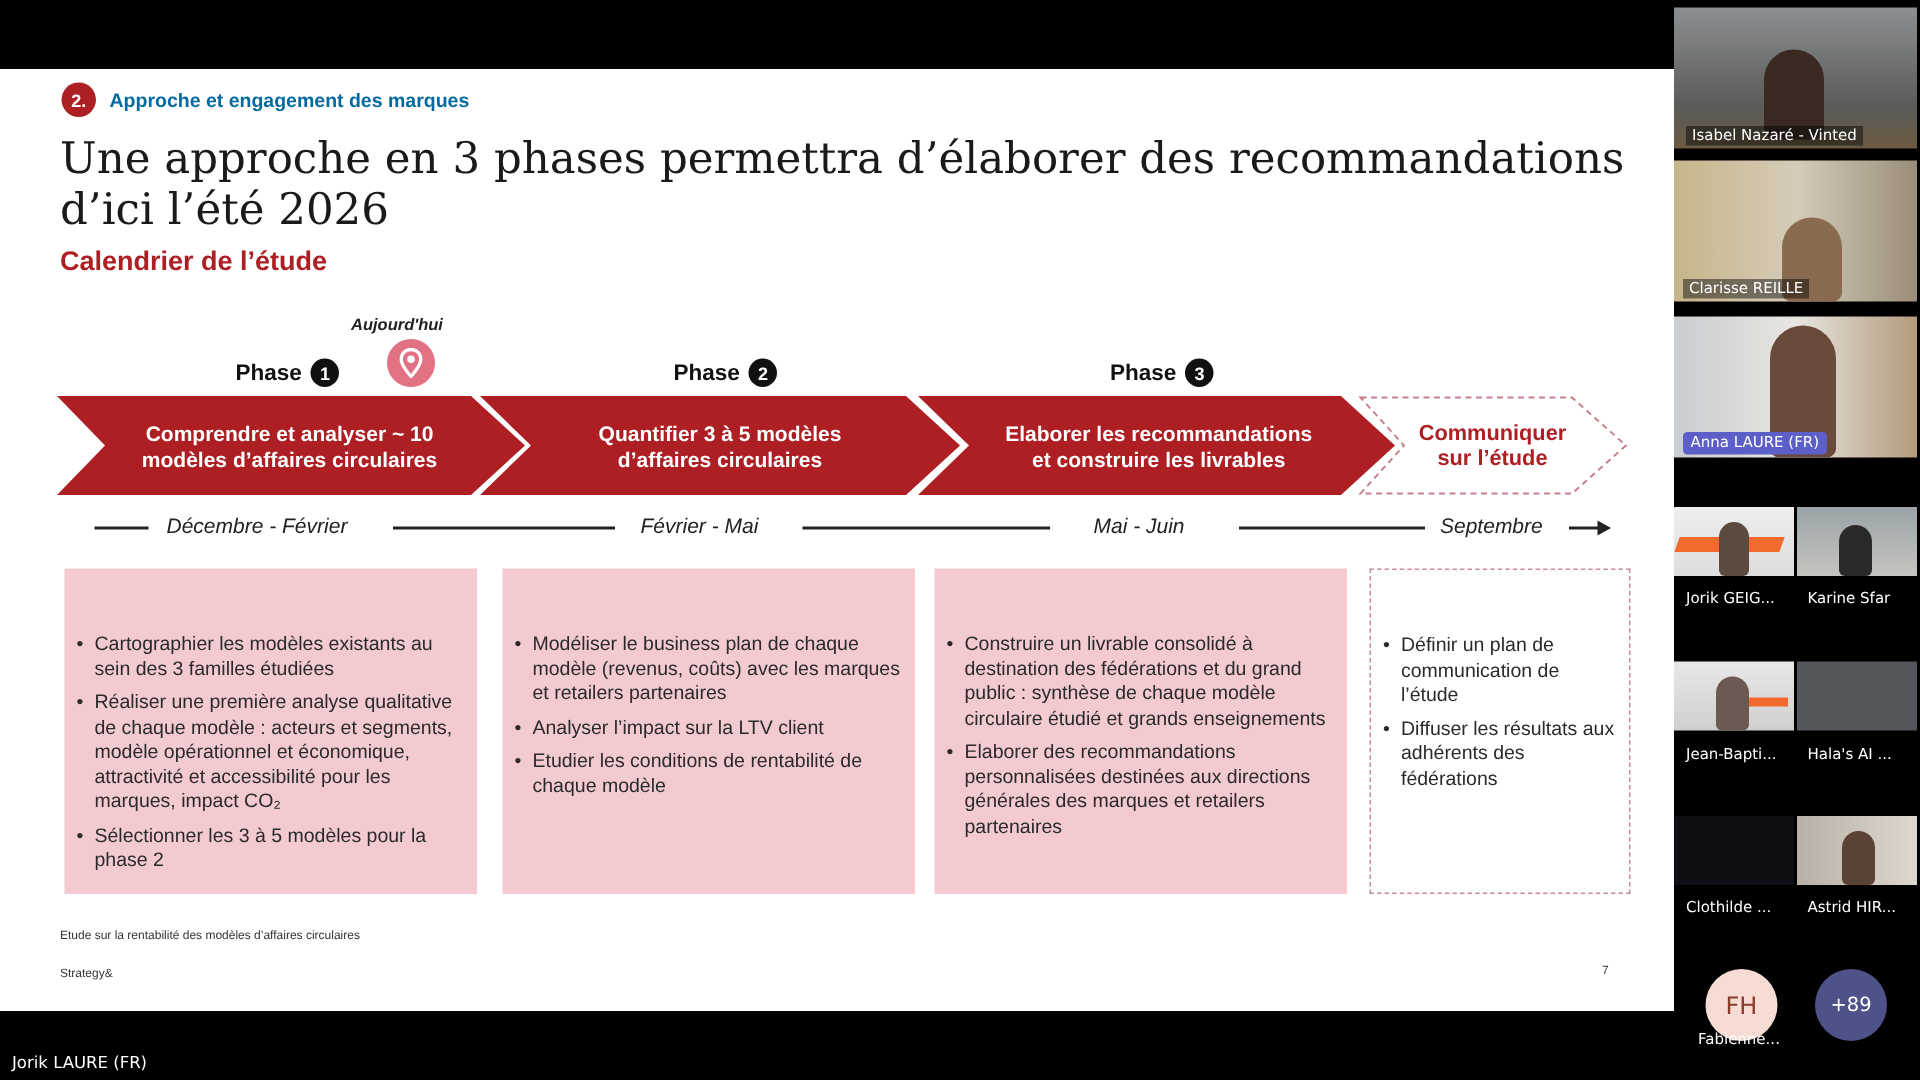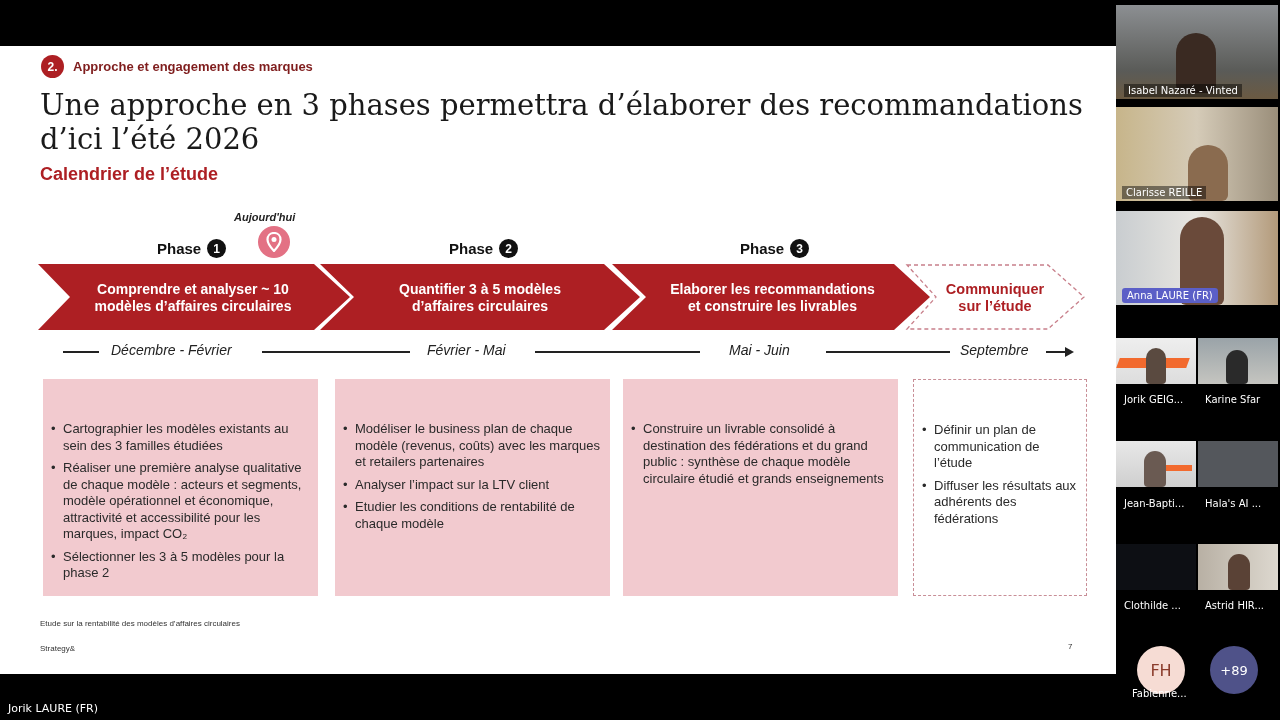--- a/index.html
+++ b/index.html
@@ -1,20 +1,20 @@
 <!DOCTYPE html>
 <html><head>
 <meta charset="utf-8">
 <style>
   * { box-sizing: border-box; margin: 0; padding: 0; }
   body { width: 1280px; height: 720px; background: #000; position: relative; overflow: hidden; font-family: "Liberation Sans", sans-serif; }
   .slide { position: absolute; left: 0; top: 46px; width: 1116px; height: 628px; background: #fff; }
   .section { position: absolute; left: 41px; top: 9px; display: flex; align-items: center; }
   .section-num { width: 23px; height: 23px; border-radius: 50%; background: #ad1f23; color: #fff; font-weight: bold; font-size: 12px; display: flex; align-items: center; justify-content: center; margin-right: 9px; }
-  .section-label { color: #7f1d1d; font-weight: bold; font-size: 13px; }
+  .section-label { color: #0369a1; font-weight: bold; font-size: 13px; }
   .title { position: absolute; left: 40px; top: 42px; width: 1050px; font-family: "DejaVu Serif", serif; font-size: 29px; line-height: 34px; color: #1a1a1a; }
   .subtitle { position: absolute; left: 40px; top: 118px; color: #ad1f23; font-weight: bold; font-size: 18px; }
   .today { position: absolute; left: 234px; top: 165px; font-size: 11px; font-style: italic; font-weight: bold; color: #222; }
   .pin { position: absolute; left: 258px; top: 180px; width: 32px; height: 32px; border-radius: 50%; background: #e37184; display: flex; align-items: center; justify-content: center; }
   .phase-label { position: absolute; top: 193px; font-weight: bold; font-size: 15px; color: #111; display: flex; align-items: center; }
   .phase-num { width: 19px; height: 19px; border-radius: 50%; background: #111; color: #fff; font-size: 12px; display: inline-flex; align-items: center; justify-content: center; margin-left: 6px; }
   .arrows { position: absolute; left: 38px; top: 218px; }
   .arrow-text { position: absolute; color: #fff; font-weight: bold; font-size: 14px; text-align: center; line-height: 17px; display: flex; align-items: center; justify-content: center; }
   .arrow-text.dashed { color: #ad1f23; font-size: 14.5px; }
   .timeline { position: absolute; top: 296px; left: 0; width: 1116px; height: 20px; }
@@ -105,20 +105,21 @@
   <div class="box" style="left:335px; width:275px;">
     <ul>
       <li>Modéliser le business plan de chaque modèle (revenus, coûts) avec les marques et retailers partenaires</li>
       <li>Analyser l’impact sur la LTV client</li>
       <li>Etudier les conditions de rentabilité de chaque modèle</li>
     </ul>
   </div>
   <div class="box" style="left:623px; width:275px;">
     <ul>
       <li>Construire un livrable consolidé à destination des fédérations et du grand public : synthèse de chaque modèle circulaire étudié et grands enseignements</li>
+      <li>Elaborer des recommandations personnalisées destinées aux directions générales des marques et retailers partenaires</li>
     </ul>
   </div>
   <div class="box dashed" style="left:913px; width:174px;">
     <ul>
       <li>Définir un plan de communication de l’étude</li>
       <li>Diffuser les résultats aux adhérents des fédérations</li>
     </ul>
   </div>
 
   <div class="footer-1">Etude sur la rentabilité des modèles d’affaires circulaires</div>

